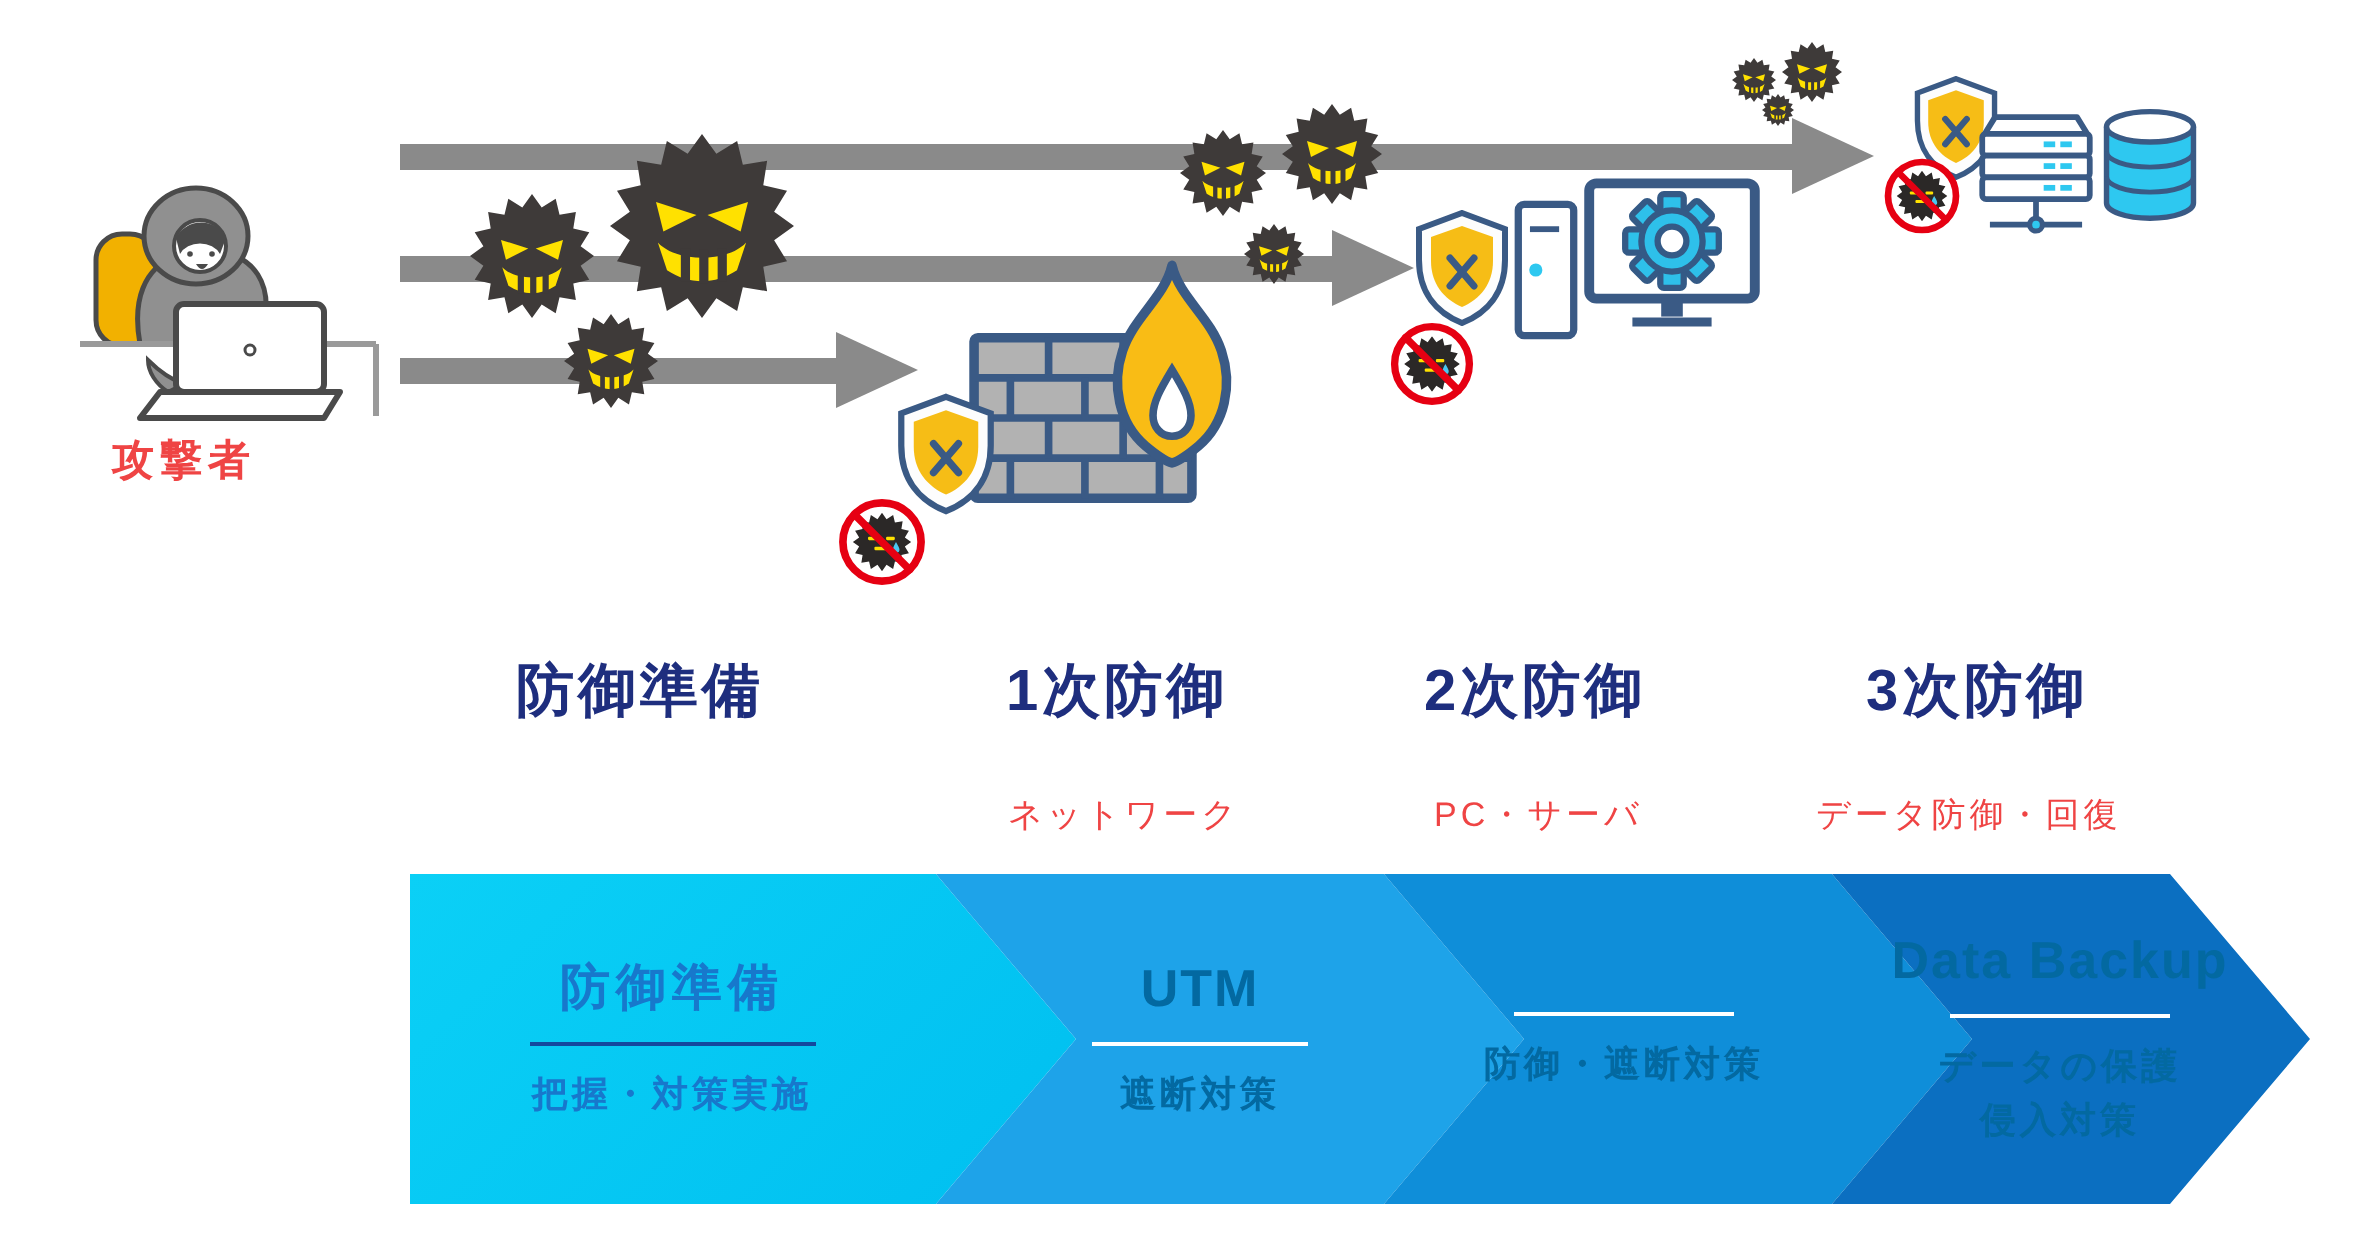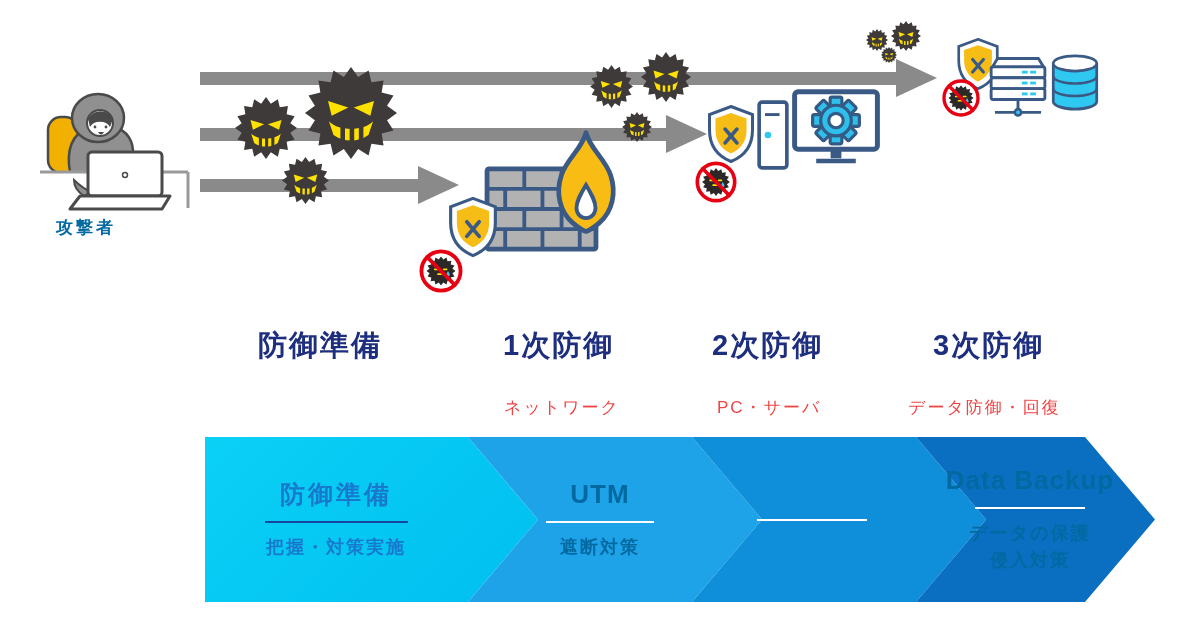--- a/index.html
+++ b/index.html
@@ -28,21 +28,21 @@
     flex-direction:column;align-items:center;justify-content:center;}
   .seg-title{font-size:25px;font-weight:bold;letter-spacing:3px;line-height:30px;white-space:nowrap;}
   .seg-title-en{font-size:26px;font-weight:bold;letter-spacing:1px;line-height:30px;white-space:nowrap;}
   .seg-divider{height:2px;margin:12px 0 11px 0;}
   .seg-sub{font-size:18px;font-weight:bold;letter-spacing:2px;line-height:27px;white-space:nowrap;}
   .seg-label.light{color:#0369a1;}
   .seg-label.light .seg-divider{background:#ffffff;}
   .seg-label.dark{color:#1778cc;}
   .seg-label.dark .seg-divider{background:#14489e;}
   
-  .attacker-label{position:absolute;left:56px;top:216px;font-size:17px;color:#0369a1;letter-spacing:3px;font-weight:bold;}
+  .attacker-label{position:absolute;left:56px;top:216px;font-size:21px;color:#ef4444;letter-spacing:3px;font-weight:bold;}
   svg{display:block;}
 </style>
 </head>
 <body>
 
 <svg width="0" height="0" style="position:absolute" aria-hidden="true">
   <defs>
     <polygon id="spiky" points="100,50 89.2,57.8 96.2,69.1 83.3,72.2 85.4,85.4 72.2,83.3 69.1,96.2 57.8,89.2 50,100 42.2,89.2 30.9,96.2 27.8,83.3 14.6,85.4 16.7,72.2 3.8,69.1 10.8,57.8 0,50 10.8,42.2 3.8,30.9 16.7,27.8 14.6,14.6 27.8,16.7 30.9,3.8 42.2,10.8 50,0 57.8,10.8 69.1,3.8 72.2,16.7 85.4,14.6 83.3,27.8 96.2,30.9 89.2,42.2"></polygon>
     <symbol id="virus" viewBox="0 0 100 100">
       <use href="#spiky" fill="#3e3a39"></use>
@@ -258,20 +258,21 @@
     <div class="seg-divider" style="width:143px;"></div>
     <div class="seg-sub">把握・対策実施</div>
   </div>
   <div class="seg-label light" style="left:480px;">
     <div class="seg-title-en">UTM</div>
     <div class="seg-divider" style="width:108px;"></div>
     <div class="seg-sub">遮断対策</div>
   </div>
   <div class="seg-label light" style="left:692px;">
     <div class="seg-divider" style="width:110px;"></div>
+    <div class="seg-sub">防御・遮断対策</div>
   </div>
   <div class="seg-label light" style="left:910px;">
     <div class="seg-title-en">Data Backup</div>
     <div class="seg-divider" style="width:110px;"></div>
     <div class="seg-sub">データの保護</div>
     <div class="seg-sub">侵入対策</div>
   </div>
 </div>
 
 </body></html>

